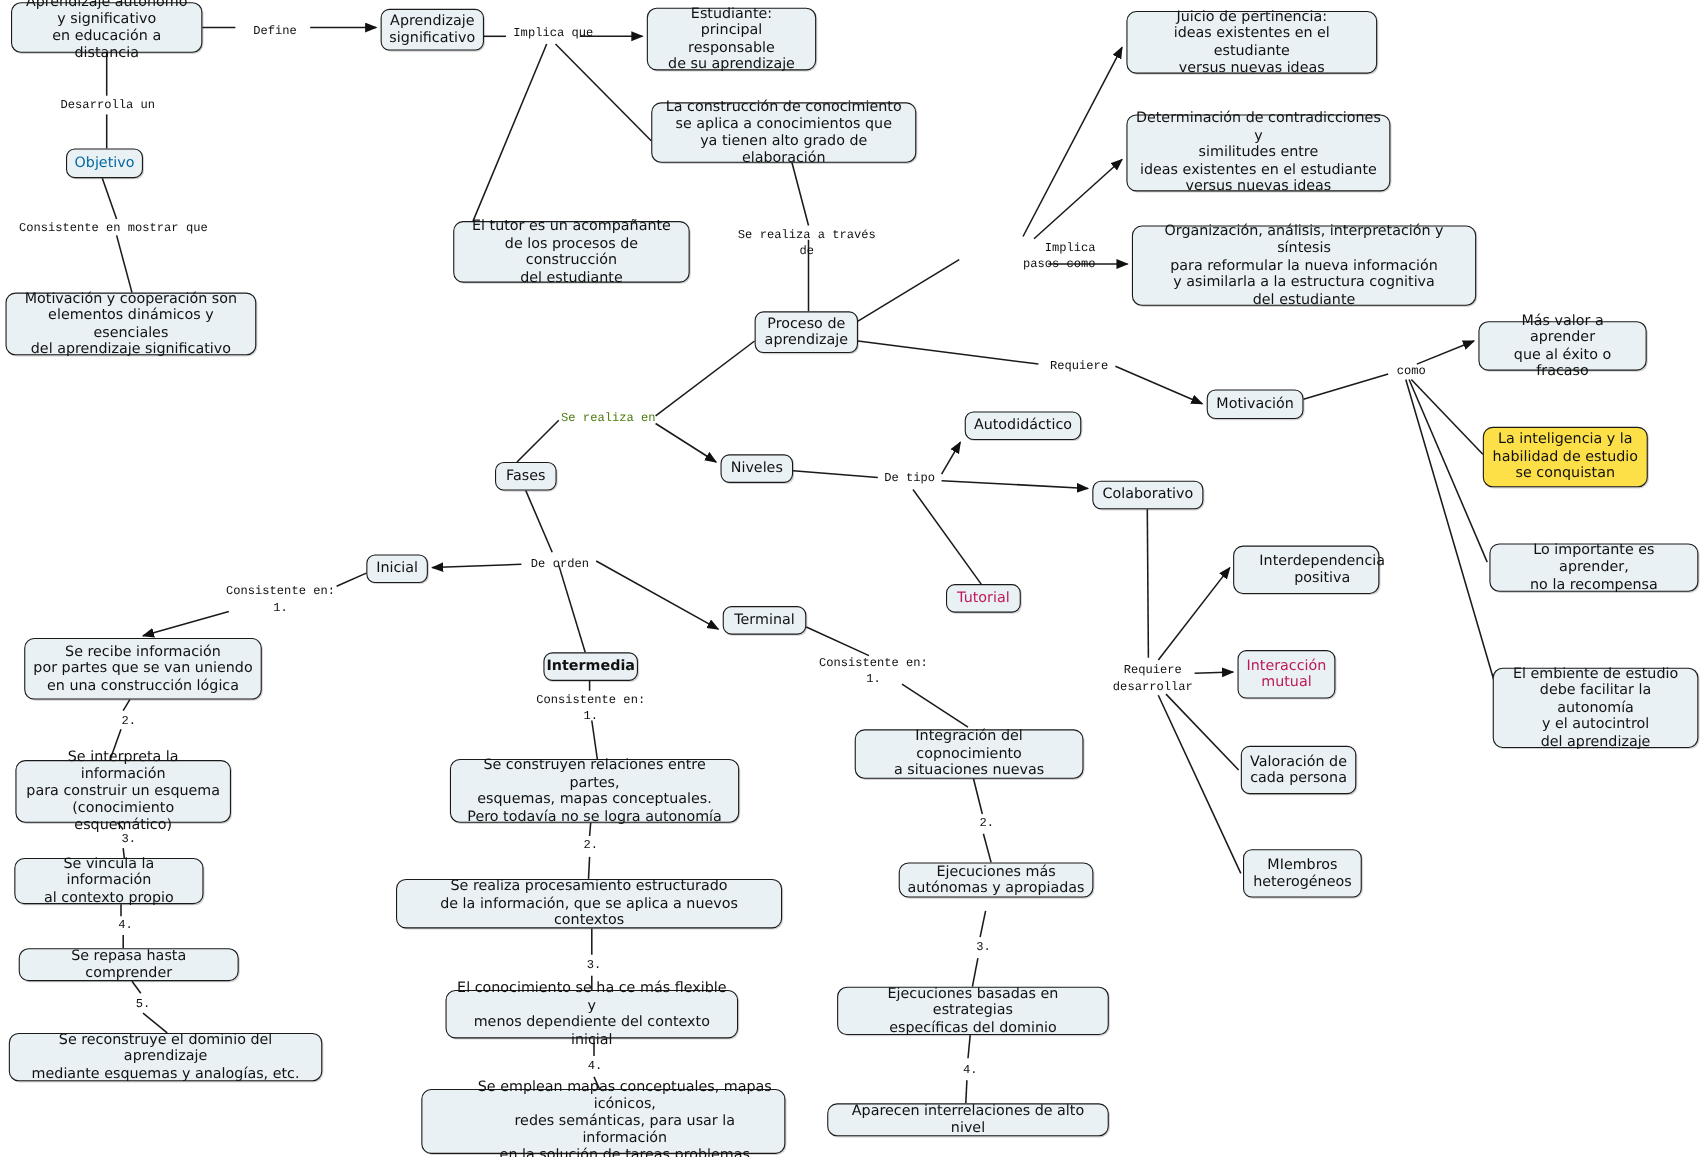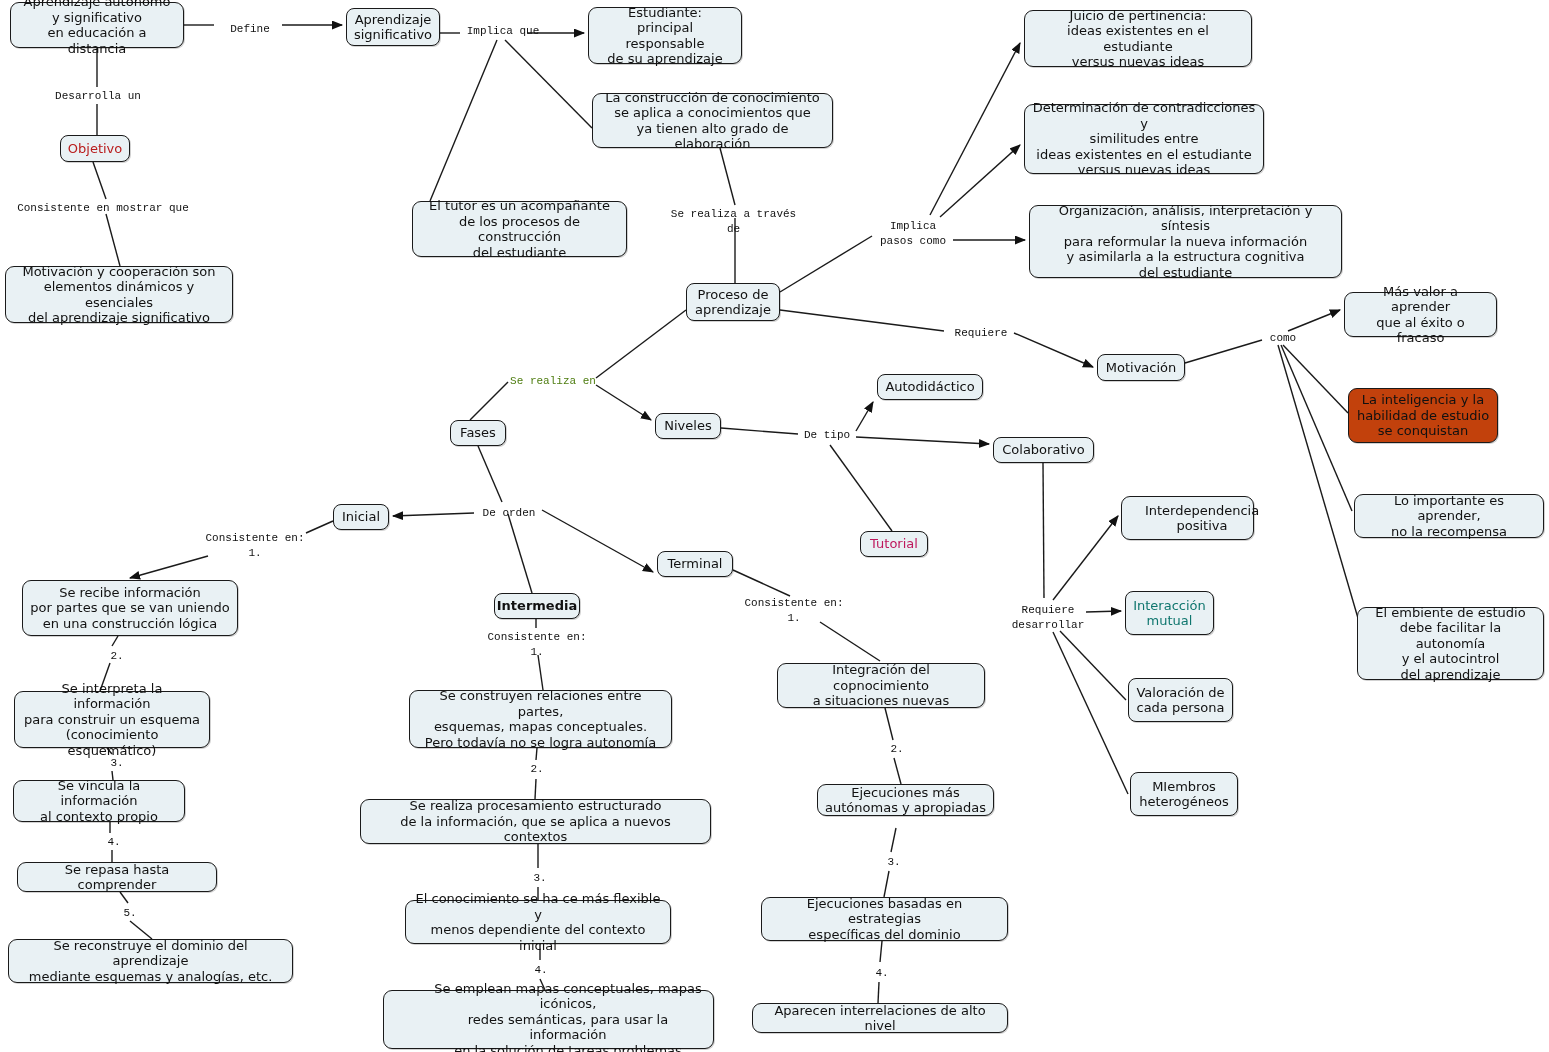--- a/index.html
+++ b/index.html
@@ -126,60 +126,60 @@
 significativo</div>
       <div class="node" style="left: 588px; top: 7px; width: 154px; height: 57px; background: rgb(233, 241, 244); border-color: rgb(26, 26, 26); color: rgb(17, 17, 17);">Estudiante:
 principal responsable
 de su aprendizaje</div>
       <div class="node" style="left: 592px; top: 93px; width: 241px; height: 55px; background: rgb(233, 241, 244); border-color: rgb(26, 26, 26); color: rgb(17, 17, 17);">La construcción de conocimiento
 se aplica a conocimientos que
 ya tienen alto grado de elaboración</div>
       <div class="node" style="left: 412px; top: 201px; width: 215px; height: 56px; background: rgb(233, 241, 244); border-color: rgb(26, 26, 26); color: rgb(17, 17, 17);">El tutor es un acompañante
 de los procesos de construcción
 del estudiante</div>
-      <div class="node small" style="left: 60px; top: 135px; width: 70px; height: 27px; background: rgb(233, 241, 244); border-color: rgb(26, 26, 26); color: #b91c1c;">Objetivo</div>
+      <div class="node small" style="left: 60px; top: 135px; width: 70px; height: 27px; background: rgb(233, 241, 244); border-color: rgb(26, 26, 26); color: #0369a1;">Objetivo</div>
       <div class="node" style="left: 5px; top: 266px; width: 228px; height: 57px; background: rgb(233, 241, 244); border-color: rgb(26, 26, 26); color: rgb(17, 17, 17);">Motivación y cooperación son
 elementos dinámicos y esenciales
 del aprendizaje significativo</div>
       <div class="node" style="left: 1024px; top: 10px; width: 228px; height: 57px; background: rgb(233, 241, 244); border-color: rgb(26, 26, 26); color: rgb(17, 17, 17);">Juicio de pertinencia:
 ideas existentes en el estudiante
 versus nuevas ideas</div>
       <div class="node" style="left: 1024px; top: 104px; width: 240px; height: 70px; background: rgb(233, 241, 244); border-color: rgb(26, 26, 26); color: rgb(17, 17, 17);">Determinación de contradicciones y
 similitudes entre
 ideas existentes en el estudiante
 versus nuevas ideas</div>
       <div class="node" style="left: 1029px; top: 205px; width: 313px; height: 73px; background: rgb(233, 241, 244); border-color: rgb(26, 26, 26); color: rgb(17, 17, 17);">Organización, análisis, interpretación y síntesis
 para reformular la nueva información
 y asimilarla a la estructura cognitiva
 del estudiante</div>
       <div class="node small" style="left: 686px; top: 283px; width: 94px; height: 38px; background: rgb(233, 241, 244); border-color: rgb(26, 26, 26); color: rgb(17, 17, 17);">Proceso de
 aprendizaje</div>
       <div class="node small" style="left: 1097px; top: 354px; width: 88px; height: 27px; background: rgb(233, 241, 244); border-color: rgb(26, 26, 26); color: rgb(17, 17, 17);">Motivación</div>
       <div class="node" style="left: 1344px; top: 292px; width: 153px; height: 45px; background: rgb(233, 241, 244); border-color: rgb(26, 26, 26); color: rgb(17, 17, 17);">Más valor a aprender
 que al éxito o fracaso</div>
-      <div class="node" style="left: 1348px; top: 388px; width: 150px; height: 55px; background: #c2410c; border-color: rgb(26, 26, 26); color: rgb(17, 17, 17);">La inteligencia y la
+      <div class="node" style="left: 1348px; top: 388px; width: 150px; height: 55px; background: #fde047; border-color: rgb(26, 26, 26); color: rgb(17, 17, 17);">La inteligencia y la
 habilidad de estudio
 se conquistan</div>
       <div class="node" style="left: 1354px; top: 494px; width: 190px; height: 44px; background: rgb(233, 241, 244); border-color: rgb(26, 26, 26); color: rgb(17, 17, 17);">Lo importante es aprender,
 no la recompensa</div>
       <div class="node" style="left: 1357px; top: 607px; width: 187px; height: 73px; background: rgb(233, 241, 244); border-color: rgb(26, 26, 26); color: rgb(17, 17, 17);">El embiente de estudio
 debe facilitar la autonomía
 y el autocintrol
 del aprendizaje</div>
       <div class="node small" style="left: 450px; top: 420px; width: 56px; height: 26px; background: rgb(233, 241, 244); border-color: rgb(26, 26, 26); color: rgb(17, 17, 17);">Fases</div>
       <div class="node small" style="left: 655px; top: 413px; width: 66px; height: 26px; background: rgb(233, 241, 244); border-color: rgb(26, 26, 26); color: rgb(17, 17, 17);">Niveles</div>
       <div class="node small" style="left: 877px; top: 374px; width: 106px; height: 26px; background: rgb(233, 241, 244); border-color: rgb(26, 26, 26); color: rgb(17, 17, 17);">Autodidáctico</div>
       <div class="node small" style="left: 993px; top: 437px; width: 101px; height: 26px; background: rgb(233, 241, 244); border-color: rgb(26, 26, 26); color: rgb(17, 17, 17);">Colaborativo</div>
       <div class="node small" style="left: 860px; top: 531px; width: 68px; height: 26px; background: rgb(233, 241, 244); border-color: rgb(26, 26, 26); color: #be185d;">Tutorial</div>
       <div class="node small" style="left: 333px; top: 504px; width: 56px; height: 26px; background: rgb(233, 241, 244); border-color: rgb(26, 26, 26); color: rgb(17, 17, 17);">Inicial</div>
       <div class="node small" style="left: 494px; top: 593px; width: 86px; height: 26px; background: rgb(233, 241, 244); border-color: rgb(26, 26, 26); color: rgb(17, 17, 17); font-weight: bold;">Intermedia</div>
       <div class="node small" style="left: 657px; top: 551px; width: 76px; height: 26px; background: rgb(233, 241, 244); border-color: rgb(26, 26, 26); color: rgb(17, 17, 17);">Terminal</div>
       <div class="node" style="left: 1121px; top: 496px; width: 133px; height: 44px; background: rgb(233, 241, 244); border-color: rgb(26, 26, 26); color: rgb(17, 17, 17); padding-left: 36px;">Interdependencia
 positiva</div>
-      <div class="node small" style="left: 1125px; top: 591px; width: 89px; height: 44px; background: rgb(233, 241, 244); border-color: rgb(26, 26, 26); color: #0f766e; text-align: center;">Interacción
+      <div class="node small" style="left: 1125px; top: 591px; width: 89px; height: 44px; background: rgb(233, 241, 244); border-color: rgb(26, 26, 26); color: #be185d; text-align: center;">Interacción
 mutual</div>
       <div class="node small" style="left: 1128px; top: 678px; width: 105px; height: 44px; background: rgb(233, 241, 244); border-color: rgb(26, 26, 26); color: rgb(17, 17, 17);">Valoración de
 cada persona</div>
       <div class="node small" style="left: 1130px; top: 772px; width: 108px; height: 44px; background: rgb(233, 241, 244); border-color: rgb(26, 26, 26); color: rgb(17, 17, 17);">MIembros
 heterogéneos</div>
       <div class="node" style="left: 22px; top: 580px; width: 216px; height: 56px; background: rgb(233, 241, 244); border-color: rgb(26, 26, 26); color: rgb(17, 17, 17);">Se recibe información
 por partes que se van uniendo
 en una construcción lógica</div>
       <div class="node" style="left: 14px; top: 691px; width: 196px; height: 57px; background: rgb(233, 241, 244); border-color: rgb(26, 26, 26); color: rgb(17, 17, 17);">Se interpreta la información
 para construir un esquema
@@ -206,21 +206,21 @@
       <div class="node" style="left: 761px; top: 897px; width: 247px; height: 44px; background: rgb(233, 241, 244); border-color: rgb(26, 26, 26); color: rgb(17, 17, 17);">Ejecuciones basadas en estrategias
 específicas del dominio</div>
       <div class="node" style="left: 752px; top: 1003px; width: 256px; height: 30px; background: rgb(233, 241, 244); border-color: rgb(26, 26, 26); color: rgb(17, 17, 17);">Aparecen interrelaciones de alto nivel</div>
     </div>
   <div id="label-layer">
       <div class="lbl" style="left: 220px; top: 22px; width: 60px; color: rgb(17, 17, 17);">Define</div>
       <div class="lbl" style="left: 48px; top: 89px; width: 100px; color: rgb(17, 17, 17);">Desarrolla un</div>
       <div class="lbl" style="left: 8px; top: 201px; width: 190px; color: rgb(17, 17, 17);">Consistente en mostrar que</div>
       <div class="lbl" style="left: 463px; top: 24px; width: 80px; color: rgb(17, 17, 17);">Implica que</div>
       <div class="lbl" style="left: 661px; top: 207px; width: 145px; color: rgb(17, 17, 17);">Se realiza a través de</div>
-      <div class="lbl" style="left: 873px; top: 219px; width: 80px; color: rgb(17, 17, 17);">Implica
+      <div class="lbl" style="left: 916px; top: 219px; width: 80px; color: rgb(17, 17, 17); text-align: right;">Implica
 pasos como</div>
       <div class="lbl" style="left: 948px; top: 326px; width: 66px; color: rgb(17, 17, 17);">Requiere</div>
       <div class="lbl" style="left: 1261px; top: 331px; width: 44px; color: rgb(17, 17, 17);">como</div>
       <div class="lbl" style="left: 508px; top: 374px; width: 90px; color: #4d7c0f;">Se realiza en</div>
       <div class="lbl" style="left: 800px; top: 428px; width: 54px; color: rgb(17, 17, 17);">De tipo</div>
       <div class="lbl" style="left: 476px; top: 506px; width: 66px; color: rgb(17, 17, 17);">De orden</div>
       <div class="lbl" style="left: 1011px; top: 603px; width: 74px; color: rgb(17, 17, 17);">Requiere
 desarrollar</div>
       <div class="lbl" style="left: 200px; top: 531px; width: 110px; color: rgb(17, 17, 17);">Consistente en:
 1.</div>

